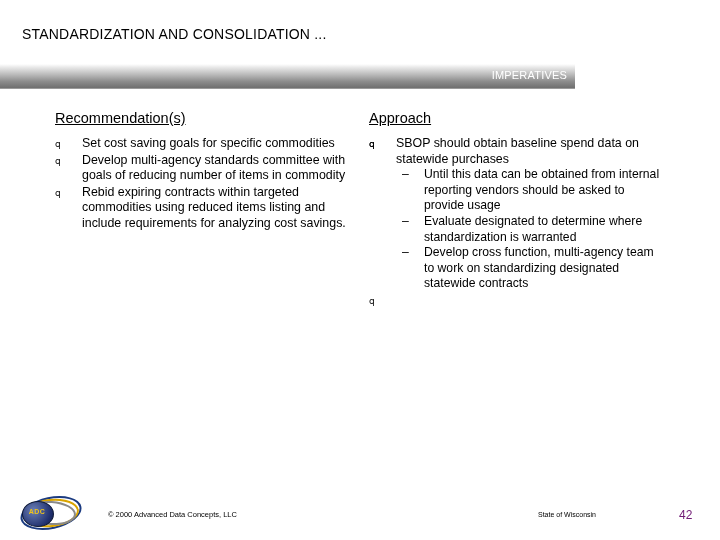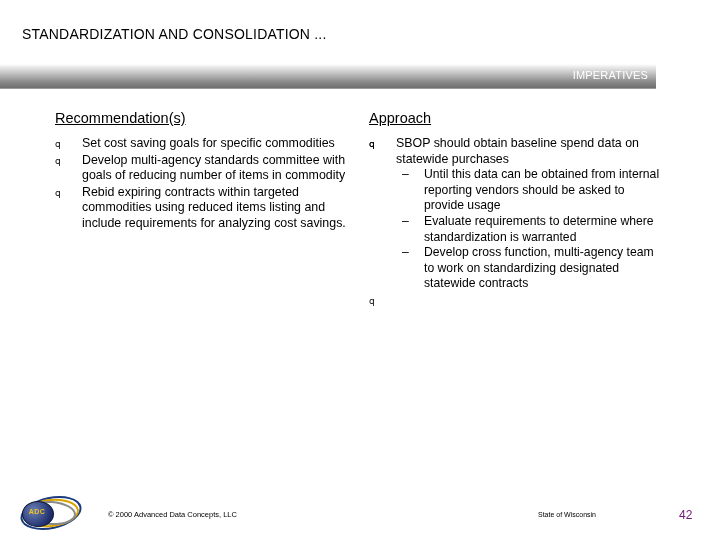--- a/index.html
+++ b/index.html
@@ -27,21 +27,21 @@
     top: 26px;
     font-size: 14px;
     letter-spacing: 0.2px;
     color: #000000;
     white-space: nowrap;
   }
   .banner {
     position: absolute;
     left: 0px;
     top: 64px;
-    width: 656px;
+    width: 575px;
     height: 24px;
     background: linear-gradient(to bottom, #ffffff 0%, #e8e8e8 14%, #b9b9b9 45%, #8d8d8d 72%, #6f6f6f 100%);
     border-bottom: 1px solid #9a9a9a;
   }
   .banner-label {
     position: absolute;
     right: 8px;
     top: 5px;
     color: #ffffff;
     font-size: 11px;
@@ -203,21 +203,21 @@
       <li>
         <span class="marker">q</span>
         <span>SBOP should  obtain baseline spend data on statewide purchases</span>
         <ul class="sub">
           <li>
             <span class="dash">–</span>
             <span>Until this data can be obtained from internal reporting vendors should be asked to provide usage</span>
           </li>
           <li>
             <span class="dash">–</span>
-            <span>Evaluate requirements to determine where standardization is warranted</span>
+            <span>Evaluate designated to determine where standardization is warranted</span>
           </li>
           <li>
             <span class="dash">–</span>
             <span>Develop cross function, multi-agency team to work on standardizing designated statewide contracts</span>
           </li>
         </ul>
       </li>
       <li>
         <span class="marker">q</span>
       </li>

